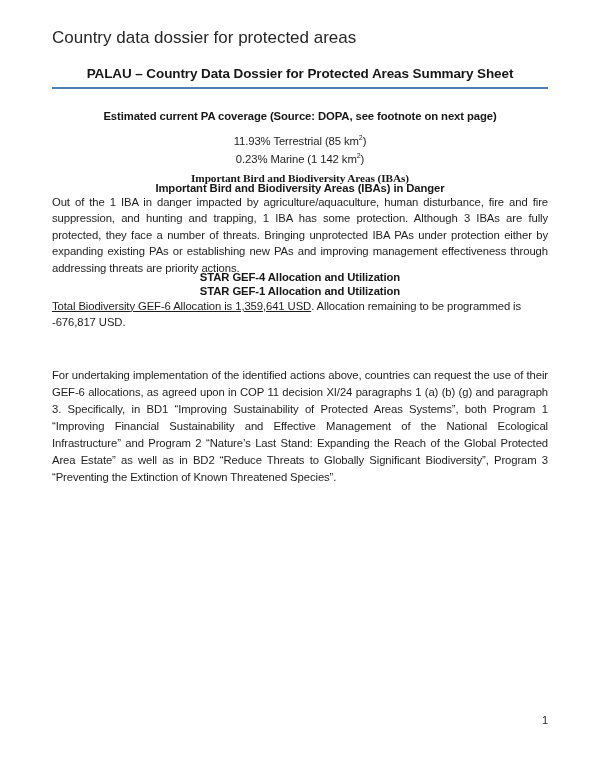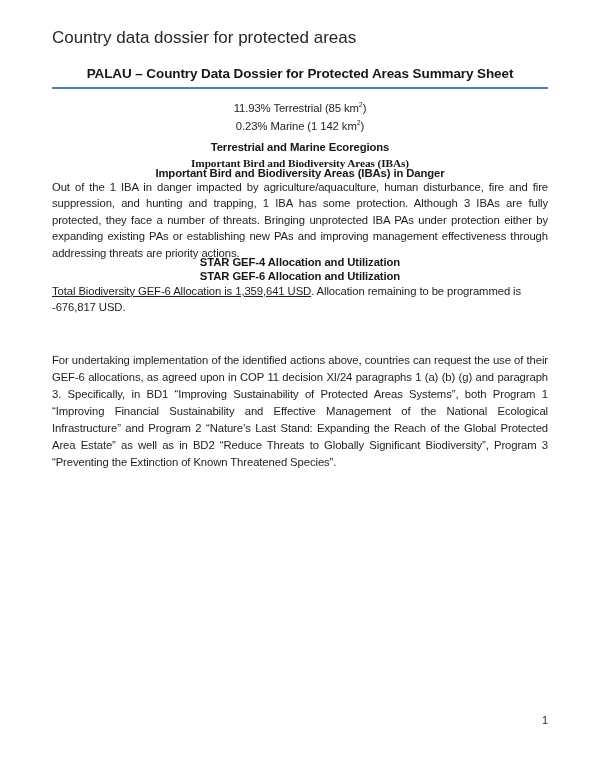--- a/index.html
+++ b/index.html
@@ -96,40 +96,40 @@
 <body>
 
 <div class="page">
 
   <div class="doc-header">Country data dossier for protected areas</div>
 
   <div class="title-block" style="border-bottom-color: rgb(78, 127, 181);">
     <h1 class="doc-title">PALAU – Country Data Dossier for Protected Areas Summary Sheet</h1>
   </div>
 
+  <h2 class="sec-heading h-est">Estimated current PA coverage (Source: DOPA, see footnote on next page)</h2>
 
   <div class="coverage-block">
     <div class="coverage-line">
       <span>11.93% Terrestrial (85 km</span><sup>2</sup><span>)</span>
     </div>
     <div class="coverage-line">
       <span>0.23% Marine (1 142 km</span><sup>2</sup><span>)</span>
     </div>
   </div>
 
-  <h2 class="sec-heading h-eco">Terrestrial and Marine Ecoregions</h2>
 
   <h2 class="sec-heading h-ibas">Important Bird and Biodiversity Areas (IBAs)</h2>
 
   <h2 class="sec-heading h-danger">Important Bird and Biodiversity Areas (IBAs) in Danger</h2>
   <p class="body-par">Out of the 1 IBA in danger impacted by agriculture/aquaculture, human disturbance, fire and fire suppression, and hunting and trapping, 1 IBA has some protection. Although 3 IBAs are fully protected, they face a number of threats. Bringing unprotected IBA PAs under protection either by expanding existing PAs or establishing new PAs and improving management effectiveness through addressing threats are priority actions.</p>
 
   <h2 class="sec-heading h-gef5">STAR GEF-4 Allocation and Utilization</h2>
 
-  <h2 class="sec-heading h-gef6">STAR GEF-6 Allocation and Utilization</h2>
+  <h2 class="sec-heading h-gef6">STAR GEF-1 Allocation and Utilization</h2>
   <p class="body-line gef6-line1">
     <span class="underlined">Total Biodiversity GEF-6 Allocation is 1,359,641 USD</span><span>. Allocation remaining to be programmed is -676,817 USD.</span>
   </p>
   <p class="body-par gef6-par">For undertaking implementation of the identified actions above, countries can request the use of their GEF-6 allocations, as agreed upon in COP 11 decision XI/24 paragraphs 1 (a) (b) (g) and paragraph 3. Specifically, in BD1 “Improving Sustainability of Protected Areas Systems”, both Program 1 “Improving Financial Sustainability and Effective Management of the National Ecological Infrastructure” and Program 2 “Nature’s Last Stand: Expanding the Reach of the Global Protected Area Estate” as well as in BD2 “Reduce Threats to Globally Significant Biodiversity”, Program 3 “Preventing the Extinction of Known Threatened Species”.</p>
 
   <div class="page-number">1</div>
 
 </div>
 
 </body></html>

